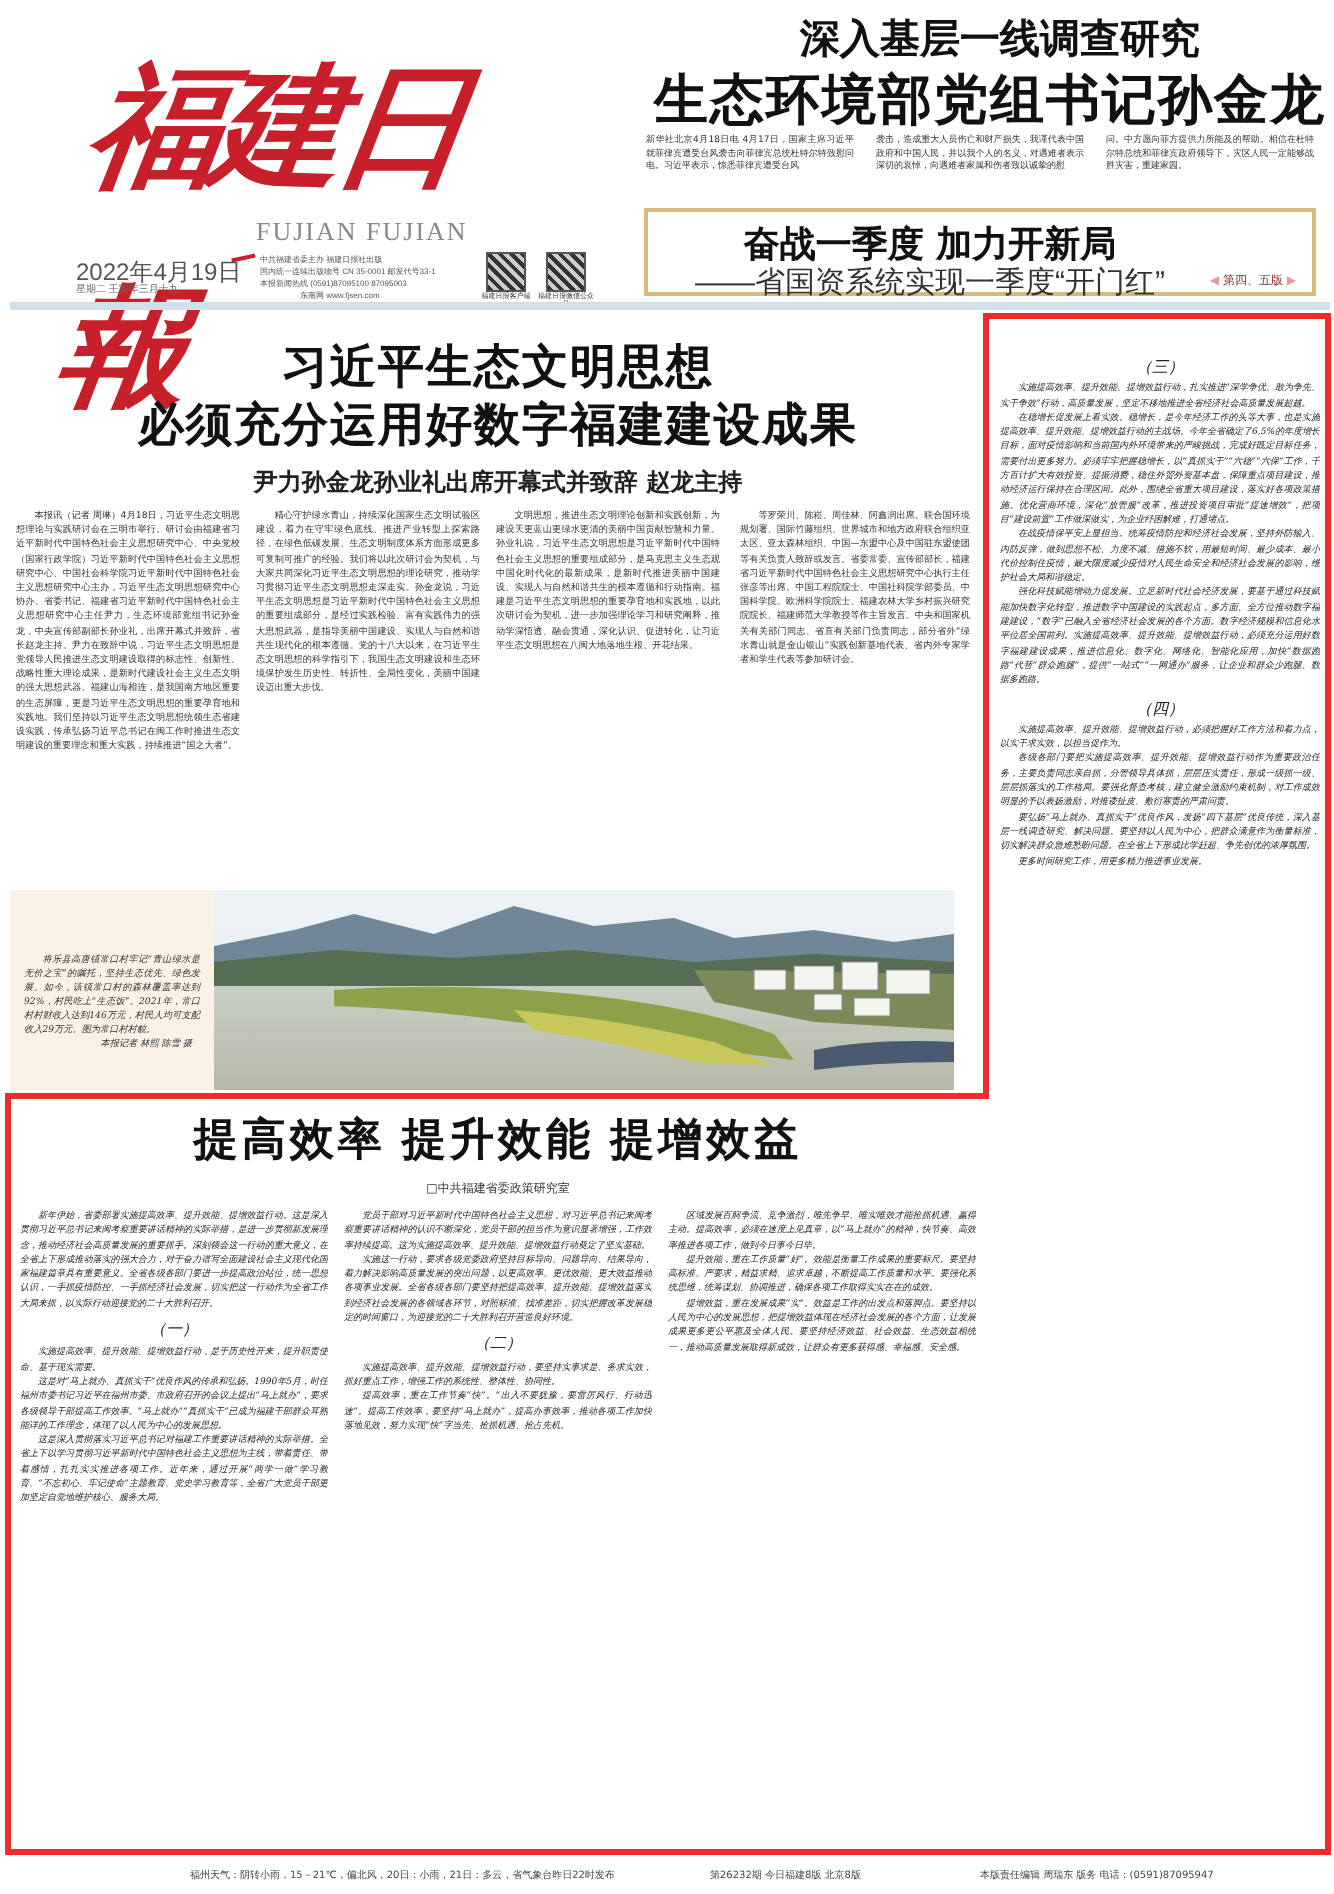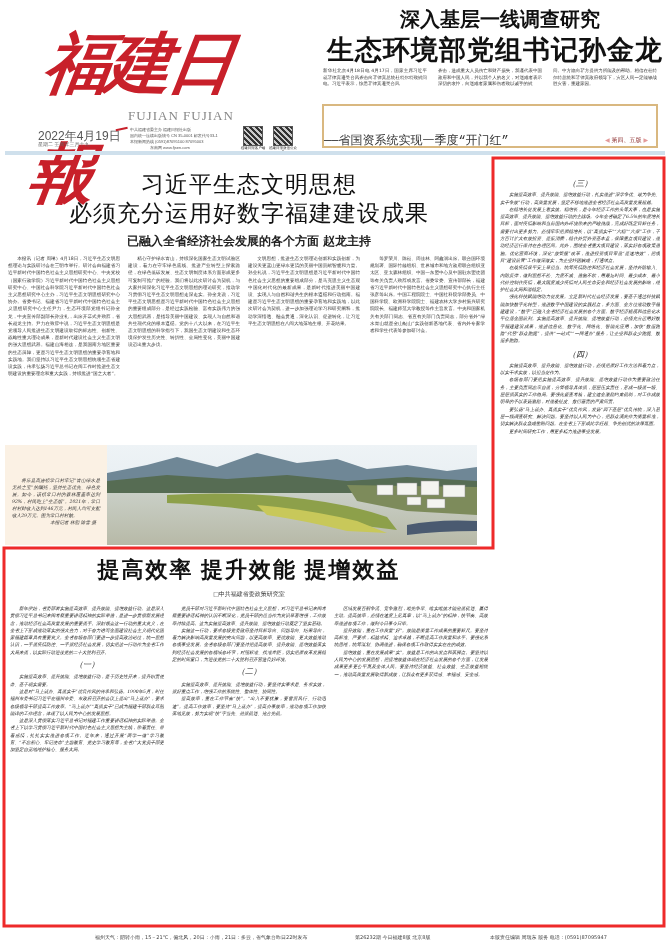--- a/index.html
+++ b/index.html
@@ -19,41 +19,41 @@
   .qr-label { font-size: 3.5px; color: #333; width: 30px; text-align: center; font-family: "Liberation Sans", sans-serif; }
   .head-rule { left: 5px; top: 151px; width: 490px; height: 4px; background: #cfe0ec; }
   .head-rule2 { left: 495px; top: 151px; width: 170px; height: 4px; background: #cfe0ec; }
 
   .kicker { left: 340px; top: 6px; width: 320px; text-align: center; font-size: 20px; font-weight: bold; color: #111; }
   .headline { left: 325px; top: 32px; width: 340px; text-align: center; font-family: "DejaVu Sans", sans-serif; font-size: 27px; font-weight: bold; color: #111; letter-spacing: 1px; }
   .lead-col { top: 68px; width: 104px; font-size: 4.5px; line-height: 6.5px; color: #333; font-family: "DejaVu Sans", sans-serif; text-align: justify; }
 
   .promo { left: 322px; top: 104px; width: 336px; height: 44px; border: 2px solid #d9b880; background: #fff; }
   .promo-title { left: 0; top: 4px; width: 100%; text-align: center; font-size: 18px; font-weight: bold; color: #111; padding-right: 50px; }
-  .promo-sub { left: 0; top: 26px; width: 100%; font-size: 12px; color: #333; font-family: Liberation Mono, monospace; padding-right: 50px; }
+  .promo-sub { left: 0; top: 26px; width: 100%; text-align: center; font-size: 15px; color: #333; font-family: Liberation Sans, sans-serif; padding-right: 50px; }
   .promo-page { right: 8px; top: 30px; font-size: 6px; color: #8a2a2a; }
   .promo-page .arr { color: #e39a9a; font-size: 6px; }
 
   
-  .lead-title { left: 5px; top: 170px; width: 488px; text-align: center; font-family: "DejaVu Sans", sans-serif; font-weight: normal; font-size: 23px; line-height: 29px; color: #111; letter-spacing: 1px; }
+  .lead-title { left: 5px; top: 170px; width: 488px; text-align: center; font-family: "DejaVu Sans", sans-serif; font-weight: bold; font-size: 23px; line-height: 29px; color: #111; letter-spacing: 1px; }
   .lead-deck { left: 5px; top: 233px; width: 488px; text-align: center; font-weight: bold; font-size: 12px; color: #222; }
   .body-col { font-size: 4.6px; line-height: 7.2px; color: #333; font-family: "DejaVu Sans", sans-serif; text-align: justify; overflow: hidden; }
   .body-col p { text-indent: 2em; }
 
   .photo-cap-box { left: 5px; top: 445px; width: 102px; height: 100px; background: #fbf1e4; }
   .photo-cap { left: 12px; top: 477px; width: 88px; font-size: 4.6px; line-height: 7px; color: #333; font-style: italic; text-align: justify; }
   .photo { left: 107px; top: 445px; width: 370px; height: 100px; overflow: hidden; background: #c9d6dc; }
 
   
   .sec-head { font-size: 8px; color: #222; text-align: center; }
   .right-col { left: 500px; top: 180px; width: 160px; height: 745px; font-size: 4.5px; line-height: 7.3px; color: #222; font-family: "DejaVu Serif", serif; font-style: italic; text-align: justify; overflow: hidden; }
   .right-col p { text-indent: 2em; }
 
   
-  .b-title { left: 5px; top: 555px; width: 488px; text-align: center; font-family: Liberation Serif, serif; font-size: 22px; font-weight: bold; color: #111; letter-spacing: 2px; }
+  .b-title { left: 5px; top: 555px; width: 488px; text-align: center; font-family: Liberation Sans, sans-serif; font-size: 22px; font-weight: bold; color: #111; letter-spacing: 2px; }
   .b-byline { left: 5px; top: 590px; width: 488px; text-align: center; font-size: 6px; color: #333; font-family: "DejaVu Sans", sans-serif; }
   .b-col { top: 605px; width: 154px; height: 320px; font-size: 4.5px; line-height: 7.3px; color: #222; font-style: italic; text-align: justify; overflow: hidden; }
   .b-col p { text-indent: 2em; }
 
   
   .outline { left: 0; top: 0; width: 667px; height: 947px; pointer-events: none; }
 
   .footer { left: 0; top: 929px; width: 667px; height: 18px; font-size: 5px; color: #444; font-family: "DejaVu Sans", sans-serif; }
   .footer span { position: absolute; top: 5px; }
 </style>
@@ -82,33 +82,34 @@
 <div class="abs head-rule"></div>
 <div class="abs head-rule2"></div>
 
 <div class="abs kicker">深入基层一线调查研究</div>
 <div class="abs headline">生态环境部党组书记孙金龙</div>
 <div class="abs lead-col" style="left:323px">新华社北京4月18日电 4月17日，国家主席习近平就菲律宾遭受台风袭击向菲律宾总统杜特尔特致慰问电。习近平表示，惊悉菲律宾遭受台风</div>
 <div class="abs lead-col" style="left:438px">袭击，造成重大人员伤亡和财产损失，我谨代表中国政府和中国人民，并以我个人的名义，对遇难者表示深切的哀悼，向遇难者家属和伤者致以诚挚的慰</div>
 <div class="abs lead-col" style="left:553px">问。中方愿向菲方提供力所能及的帮助。相信在杜特尔特总统和菲律宾政府领导下，灾区人民一定能够战胜灾害，重建家园。</div>
 
 <div class="abs promo">
+  <div class="abs promo-title">奋战一季度  加力开新局</div>
   <div class="abs promo-sub">——省国资系统实现一季度“开门红”</div>
   <div class="abs promo-page">
     <span class="arr">◀</span>
     <span>第四、五版</span>
     <span class="arr">▶</span>
   </div>
 </div>
 
 <div class="abs lead-title">
   <div>习近平生态文明思想</div>
   <div>必须充分运用好数字福建建设成果</div>
 </div>
-<div class="abs lead-deck">已融入全省经济社会发展的各个方面  赵龙主持</div>
+<div class="abs lead-deck">尹力孙金龙孙业礼出席开幕式并致辞  赵龙主持</div>
 
 <div class="abs body-col" style="left:8px;top:255px;width:112px;height:185px;">
     <p>本报讯（记者 周琳）4月18日，习近平生态文明思想理论与实践研讨会在三明市举行。研讨会由福建省习近平新时代中国特色社会主义思想研究中心、中央党校（国家行政学院）习近平新时代中国特色社会主义思想研究中心、中国社会科学院习近平新时代中国特色社会主义思想研究中心主办，习近平生态文明思想研究中心协办。省委书记、福建省习近平新时代中国特色社会主义思想研究中心主任尹力，生态环境部党组书记孙金龙，中央宣传部副部长孙业礼，出席开幕式并致辞，省长赵龙主持。尹力在致辞中说，习近平生态文明思想是党领导人民推进生态文明建设取得的标志性、创新性、战略性重大理论成果，是新时代建设社会主义生态文明的强大思想武器。福建山海相连，是我国南方地区重要的生态屏障，更是习近平生态文明思想的重要孕育地和实践地。我们坚持以习近平生态文明思想统领生态省建设实践，传承弘扬习近平总书记在闽工作时推进生态文明建设的重要理念和重大实践，持续推进“国之大者”。</p>
   </div>
 <div class="abs body-col" style="left:128px;top:255px;width:112px;height:185px;">
     <p>精心守护绿水青山，持续深化国家生态文明试验区建设，着力在守牢绿色底线、推进产业转型上探索路径，在绿色低碳发展、生态文明制度体系方面形成更多可复制可推广的经验。我们将以此次研讨会为契机，与大家共同深化习近平生态文明思想的理论研究，推动学习贯彻习近平生态文明思想走深走实。孙金龙说，习近平生态文明思想是习近平新时代中国特色社会主义思想的重要组成部分，是经过实践检验、富有实践伟力的强大思想武器，是指导美丽中国建设、实现人与自然和谐共生现代化的根本遵循。党的十八大以来，在习近平生态文明思想的科学指引下，我国生态文明建设和生态环境保护发生历史性、转折性、全局性变化，美丽中国建设迈出重大步伐。</p>
   </div>
 <div class="abs body-col" style="left:248px;top:255px;width:112px;height:185px;">
     <p>文明思想，推进生态文明理论创新和实践创新，为建设天更蓝山更绿水更清的美丽中国贡献智慧和力量。孙业礼说，习近平生态文明思想是习近平新时代中国特色社会主义思想的重要组成部分，是马克思主义生态观中国化时代化的最新成果，是新时代推进美丽中国建设、实现人与自然和谐共生的根本遵循和行动指南。福建是习近平生态文明思想的重要孕育地和实践地，以此次研讨会为契机，进一步加强理论学习和研究阐释，推动学深悟透、融会贯通，深化认识、促进转化，让习近平生态文明思想在八闽大地落地生根、开花结果。</p>
   </div>

